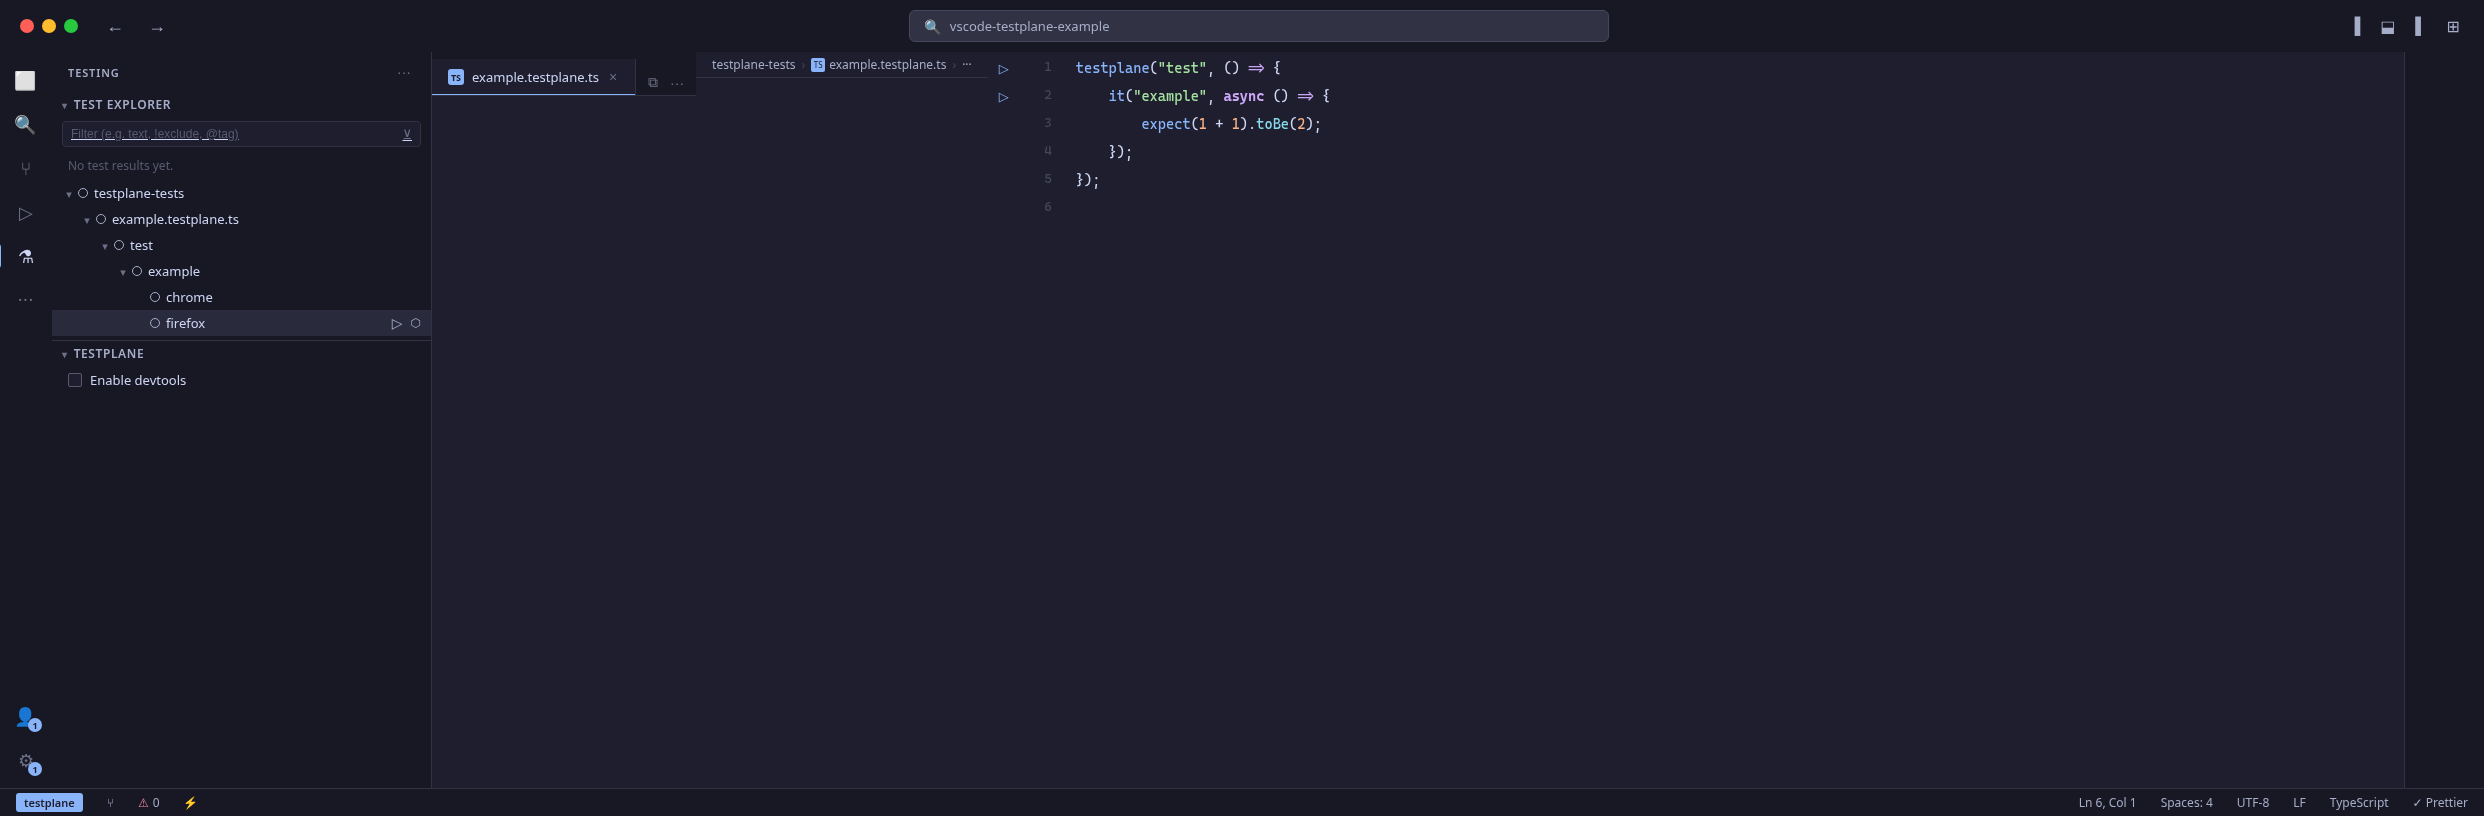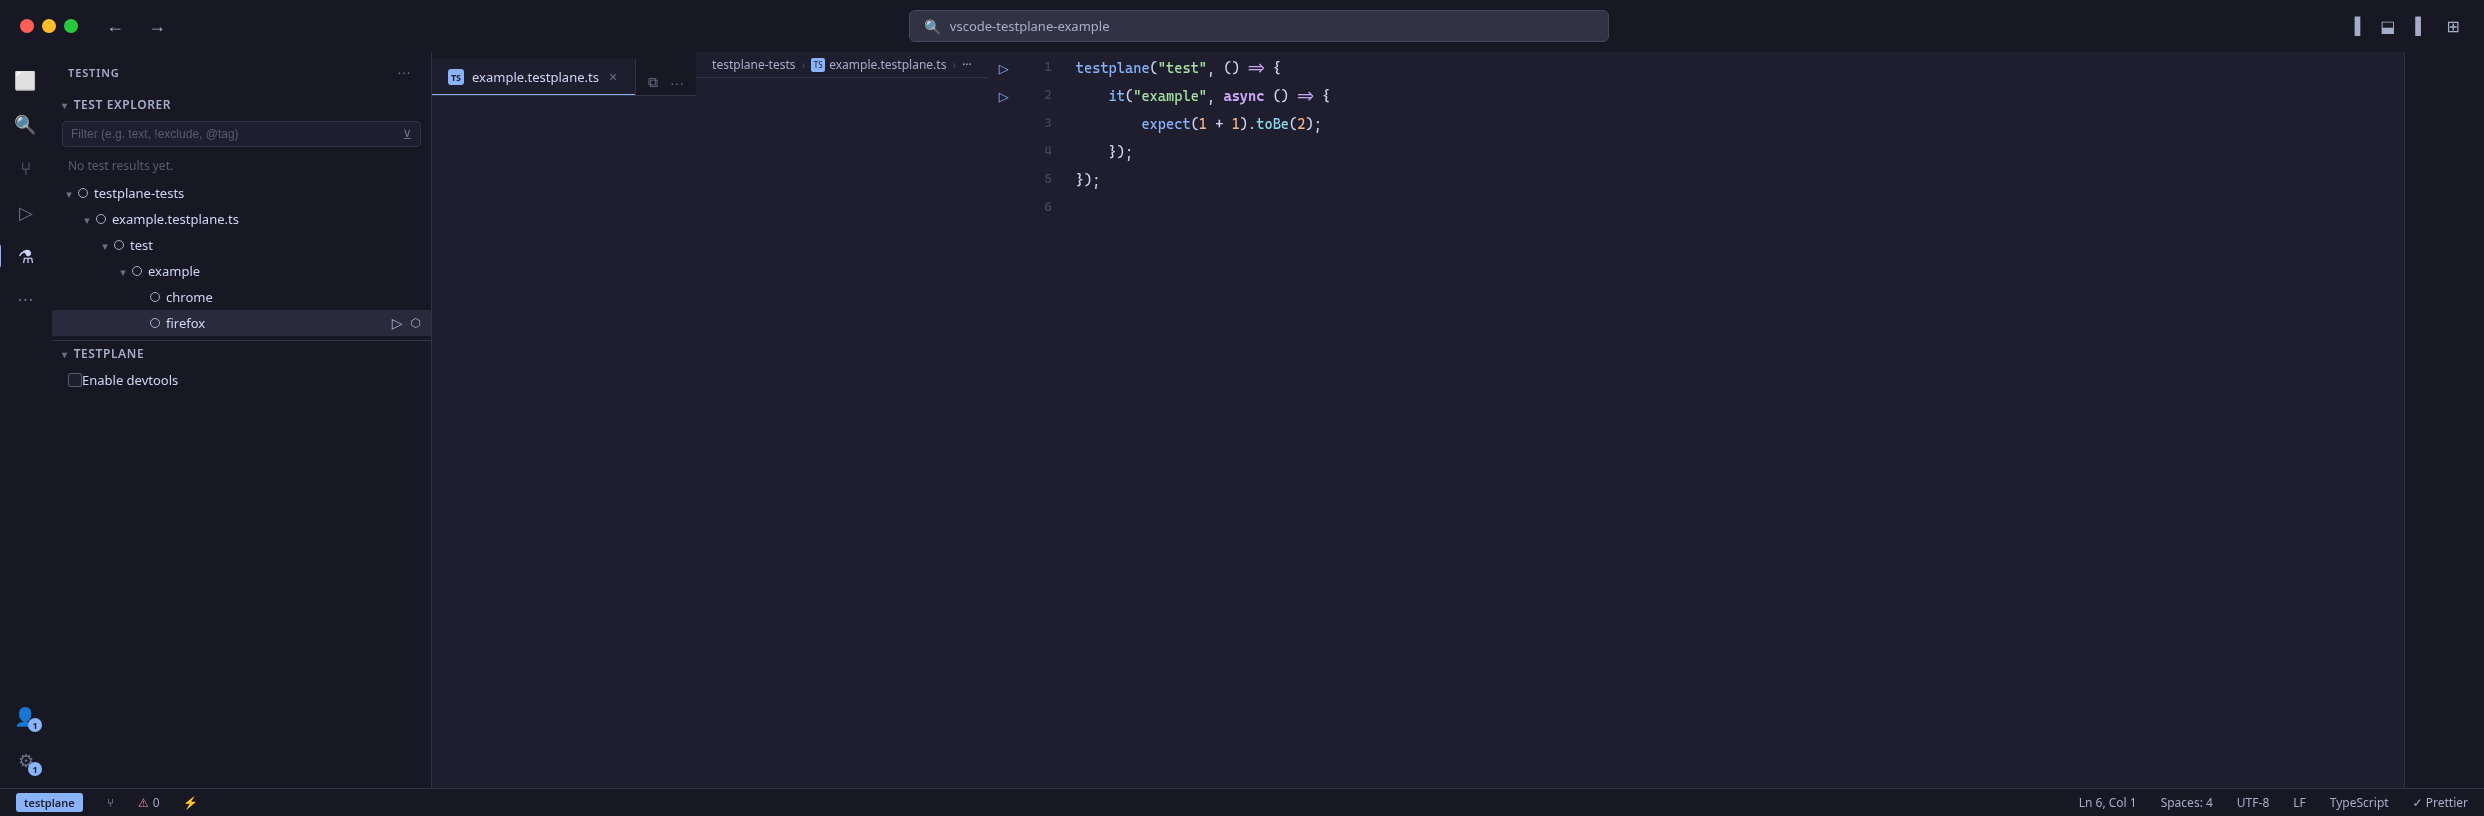--- a/index.html
+++ b/index.html
@@ -202,20 +202,21 @@
     
     .filter-bar {
       display: flex;
       align-items: center;
       margin: 4px 10px;
       border: 1px solid #313244;
       border-radius: 4px;
       padding: 0 8px;
       height: 26px;
       background: #1e1e2e;
+      text-decoration: underline;
     }
     .filter-input {
       background: none;
       border: none;
       outline: none;
       color: #a6adc8;
       font-size: 12px;
       flex: 1;
     }
     .filter-input::placeholder { color: #585b70; }
@@ -275,21 +276,21 @@
       padding: 8px 16px 4px;
       font-size: 11px;
       font-weight: 600;
       color: #6c7086;
       text-transform: uppercase;
       letter-spacing: 0.08em;
     }
     .setting-item {
       display: flex;
       align-items: center;
-      gap: 0;
+      gap: 8px;
       padding: 4px 16px;
       height: 28px;
     }
     .setting-checkbox {
       width: 14px;
       height: 14px;
       border: 1.5px solid #585b70;
       background: #1e1e2e;
       border-radius: 2px;
       display: flex;

